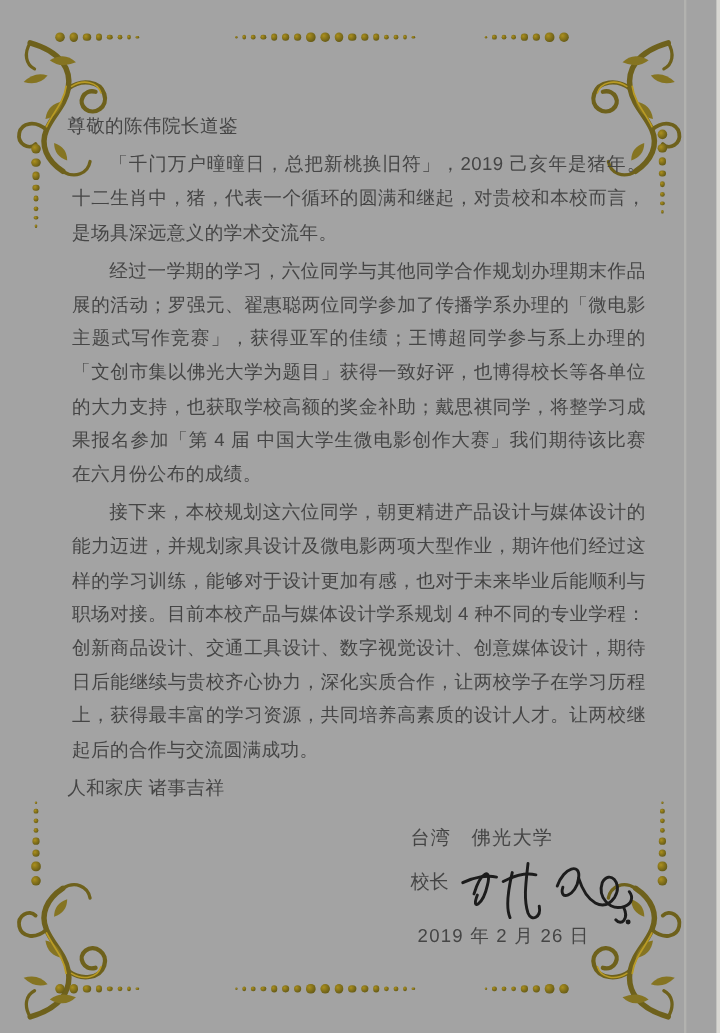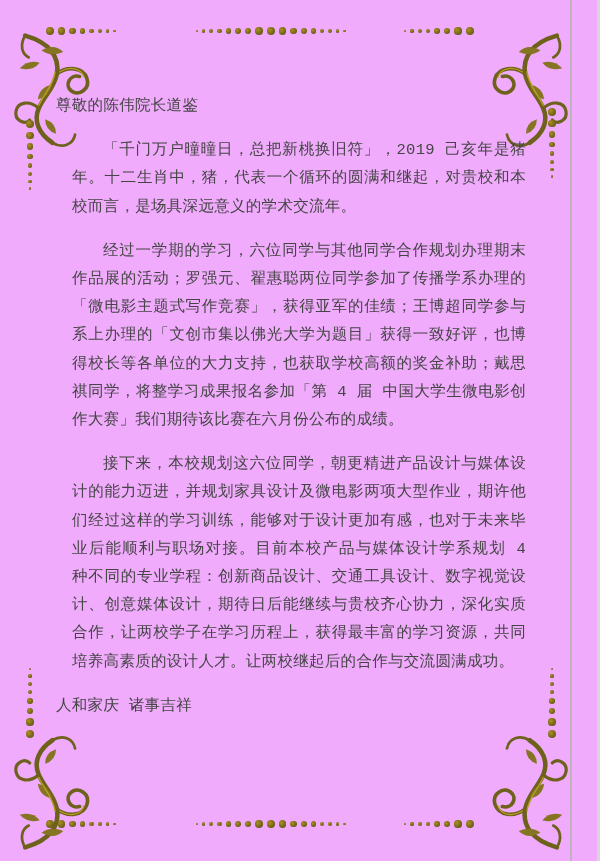--- a/index.html
+++ b/index.html
@@ -1,22 +1,22 @@
 <!DOCTYPE html>
 <html><head>
 <meta charset="utf-8">
 <style>
   html,body{margin:0;padding:0;background:#888;}
   .page{
     position:relative;
     width:600px;height:861px;
     margin:0 auto;
-    background:#f0abfc;
+    background:#a3a3a3;
     overflow:hidden;
-    font-family:Liberation Mono, monospace;
+    font-family:Liberation Sans, sans-serif;
   }
   
   .scan-line{
     position:absolute;top:0;bottom:0;left:570px;width:2px;
     background:#b5b5b1;opacity:.85;
   }
   .scan-edge{
     position:absolute;top:0;bottom:0;right:0;width:3px;
     background:#d8d7d2;
   }
@@ -41,21 +41,21 @@
   .col-tr{left:548px;top:108px;height:74px;}
   .col-bl{left:26px;top:668px;height:74px;align-items:center;}
   .col-br{left:548px;top:668px;height:74px;}
   
   .body-text{
     position:absolute;left:56px;top:92px;width:486px;
     font-size:15.5px;line-height:28.2px;color:#454545;
     text-align:justify;letter-spacing:.3px;
   }
   .salutation{margin:0 0 4px 0;}
-  .para{margin:16px;text-indent:2em;}
+  .para{margin:4px;text-indent:2em;}
   .closing-line{margin:0;}
   
   .sign-block{position:absolute;left:340px;top:688px;width:220px;height:120px;color:#454545;}
   .sign-org{position:absolute;left:2px;top:0;font-size:16px;letter-spacing:1px;}
   .sign-title-row{position:absolute;left:2px;top:28px;display:flex;align-items:flex-start;}
   .sign-title{font-size:16px;line-height:24px;padding-top:8px;}
   .signature-svg{width:150px;height:68px;margin-left:6px;margin-top:-6px;}
   .sign-date{position:absolute;left:8px;top:82px;font-size:15.5px;letter-spacing:1px;}
 </style>
 </head>
@@ -224,14 +224,34 @@
     </div>
 
   <div class="body-text">
     <p class="salutation">尊敬的陈伟院长道鉴</p>
     <p class="para">「千门万户曈曈日，总把新桃换旧符」，2019 己亥年是猪年。十二生肖中，猪，代表一个循环的圆满和继起，对贵校和本校而言，是场具深远意义的学术交流年。</p>
     <p class="para">经过一学期的学习，六位同学与其他同学合作规划办理期末作品展的活动；罗强元、翟惠聪两位同学参加了传播学系办理的「微电影主题式写作竞赛」，获得亚军的佳绩；王博超同学参与系上办理的「文创市集以佛光大学为题目」获得一致好评，也博得校长等各单位的大力支持，也获取学校高额的奖金补助；戴思祺同学，将整学习成果报名参加「第 4 届  中国大学生微电影创作大赛」我们期待该比赛在六月份公布的成绩。</p>
     <p class="para">接下来，本校规划这六位同学，朝更精进产品设计与媒体设计的能力迈进，并规划家具设计及微电影两项大型作业，期许他们经过这样的学习训练，能够对于设计更加有感，也对于未来毕业后能顺利与职场对接。目前本校产品与媒体设计学系规划 4 种不同的专业学程：创新商品设计、交通工具设计、数字视觉设计、创意媒体设计，期待日后能继续与贵校齐心协力，深化实质合作，让两校学子在学习历程上，获得最丰富的学习资源，共同培养高素质的设计人才。让两校继起后的合作与交流圆满成功。</p>
     <p class="closing-line">人和家庆  诸事吉祥</p>
   </div>
 
+  <div class="sign-block">
+    <div class="sign-org">台湾　佛光大学</div>
+    <div class="sign-title-row">
+      <span class="sign-title">校长</span>
+      <svg class="signature-svg" viewBox="0 0 160 70">
+        <g fill="none" stroke="#1c1c1c" stroke-width="2.6" stroke-linecap="round">
+          <path d="M16,36 C22,16 32,12 28,28 C24,46 13,52 19,37"></path>
+          <path d="M6,26 C16,21 28,19 36,21"></path>
+          <path d="M50,17 C46,34 44,48 48,57"></path>
+          <path d="M42,25 C53,19 63,17 71,19"></path>
+          <path d="M64,9 C62,27 60,41 64,53 C67,61 76,57 74,47"></path>
+          <path d="M90,29 C96,12 111,8 109,22 C107,38 91,43 95,30"></path>
+          <path d="M109,22 C116,44 131,53 141,39 C149,26 136,14 130,26 C126,38 136,52 150,47 C156,45 158,39 154,34"></path>
+          <path d="M149,48 C154,58 147,65 142,59"></path>
+        </g>
+        <circle cx="153" cy="61" r="2.2" fill="#1c1c1c"></circle>
+      </svg>
+    </div>
+    <div class="sign-date">2019 年 2 月 26 日</div>
+  </div>
 
 </div>
 
 </body></html>

